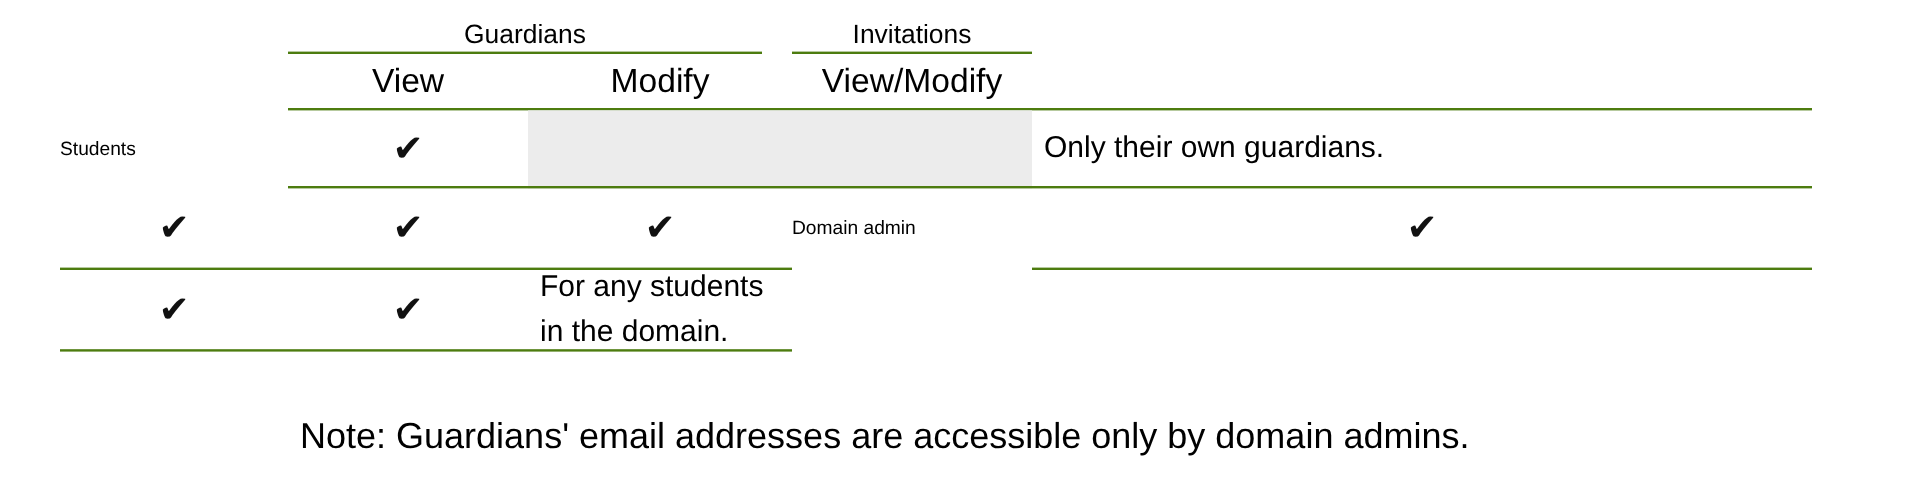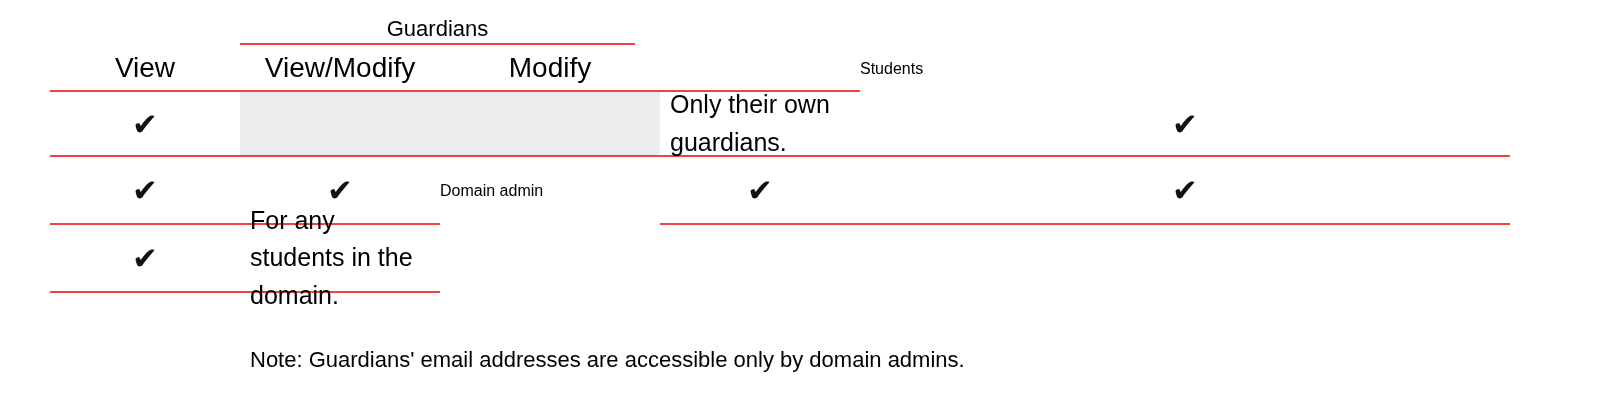--- a/index.html
+++ b/index.html
@@ -13,21 +13,21 @@
   }
   .page { padding: 14px 0 0 50px; }
 
   .grid {
     display: grid;
     grid-template-columns: 190px 200px 220px 200px 650px;
     grid-template-rows: 31px 47px 65px 68px 68px;
   }
   .cell { display: flex; align-items: center; }
 
-  .hline { border-bottom: 2px solid #ef4444; }
+  .hline { border-bottom: 2px solid #4d7c0f; }
 
   .group-header {
     font-size: 22px;
     justify-content: center;
   }
   .guardians-span { grid-column: 2 / span 2; margin-right: 25px; }
   .invitations-span { grid-column: 4; }
 
   .sub-header { font-size: 28px; justify-content: center; }
 
@@ -44,37 +44,38 @@
 
   .note-cell {
     font-size: 25px;
     line-height: 1.5;
     padding-left: 10px;
     padding-right: 6px;
   }
 
   .footnote {
     margin: 54px 0 0 200px;
-    font-size: 22px;
+    font-size: 30px;
   }
 </style>
 </head>
 <body>
 
 <div class="page">
   <div class="grid">
 
     <div class="cell"></div>
     <div class="cell group-header guardians-span hline">Guardians</div>
+    <div class="cell group-header invitations-span hline">Invitations</div>
     <div class="cell"></div>
 
     <div class="cell"></div>
     <div class="cell sub-header hline">View</div>
+    <div class="cell sub-header hline">Modify</div>
     <div class="cell sub-header hline">View/Modify</div>
-    <div class="cell sub-header hline">Modify</div>
     <div class="cell hline"></div>
 
     <div class="cell row-label">Students</div>
     <div class="cell check-cell hline">✔</div>
     <div class="cell check-cell hline shaded"></div>
     <div class="cell check-cell hline shaded"></div>
     <div class="cell note-cell hline">Only their own guardians.</div>
 
     <div class="cell check-cell hline">✔</div>
     <div class="cell check-cell hline">✔</div>

